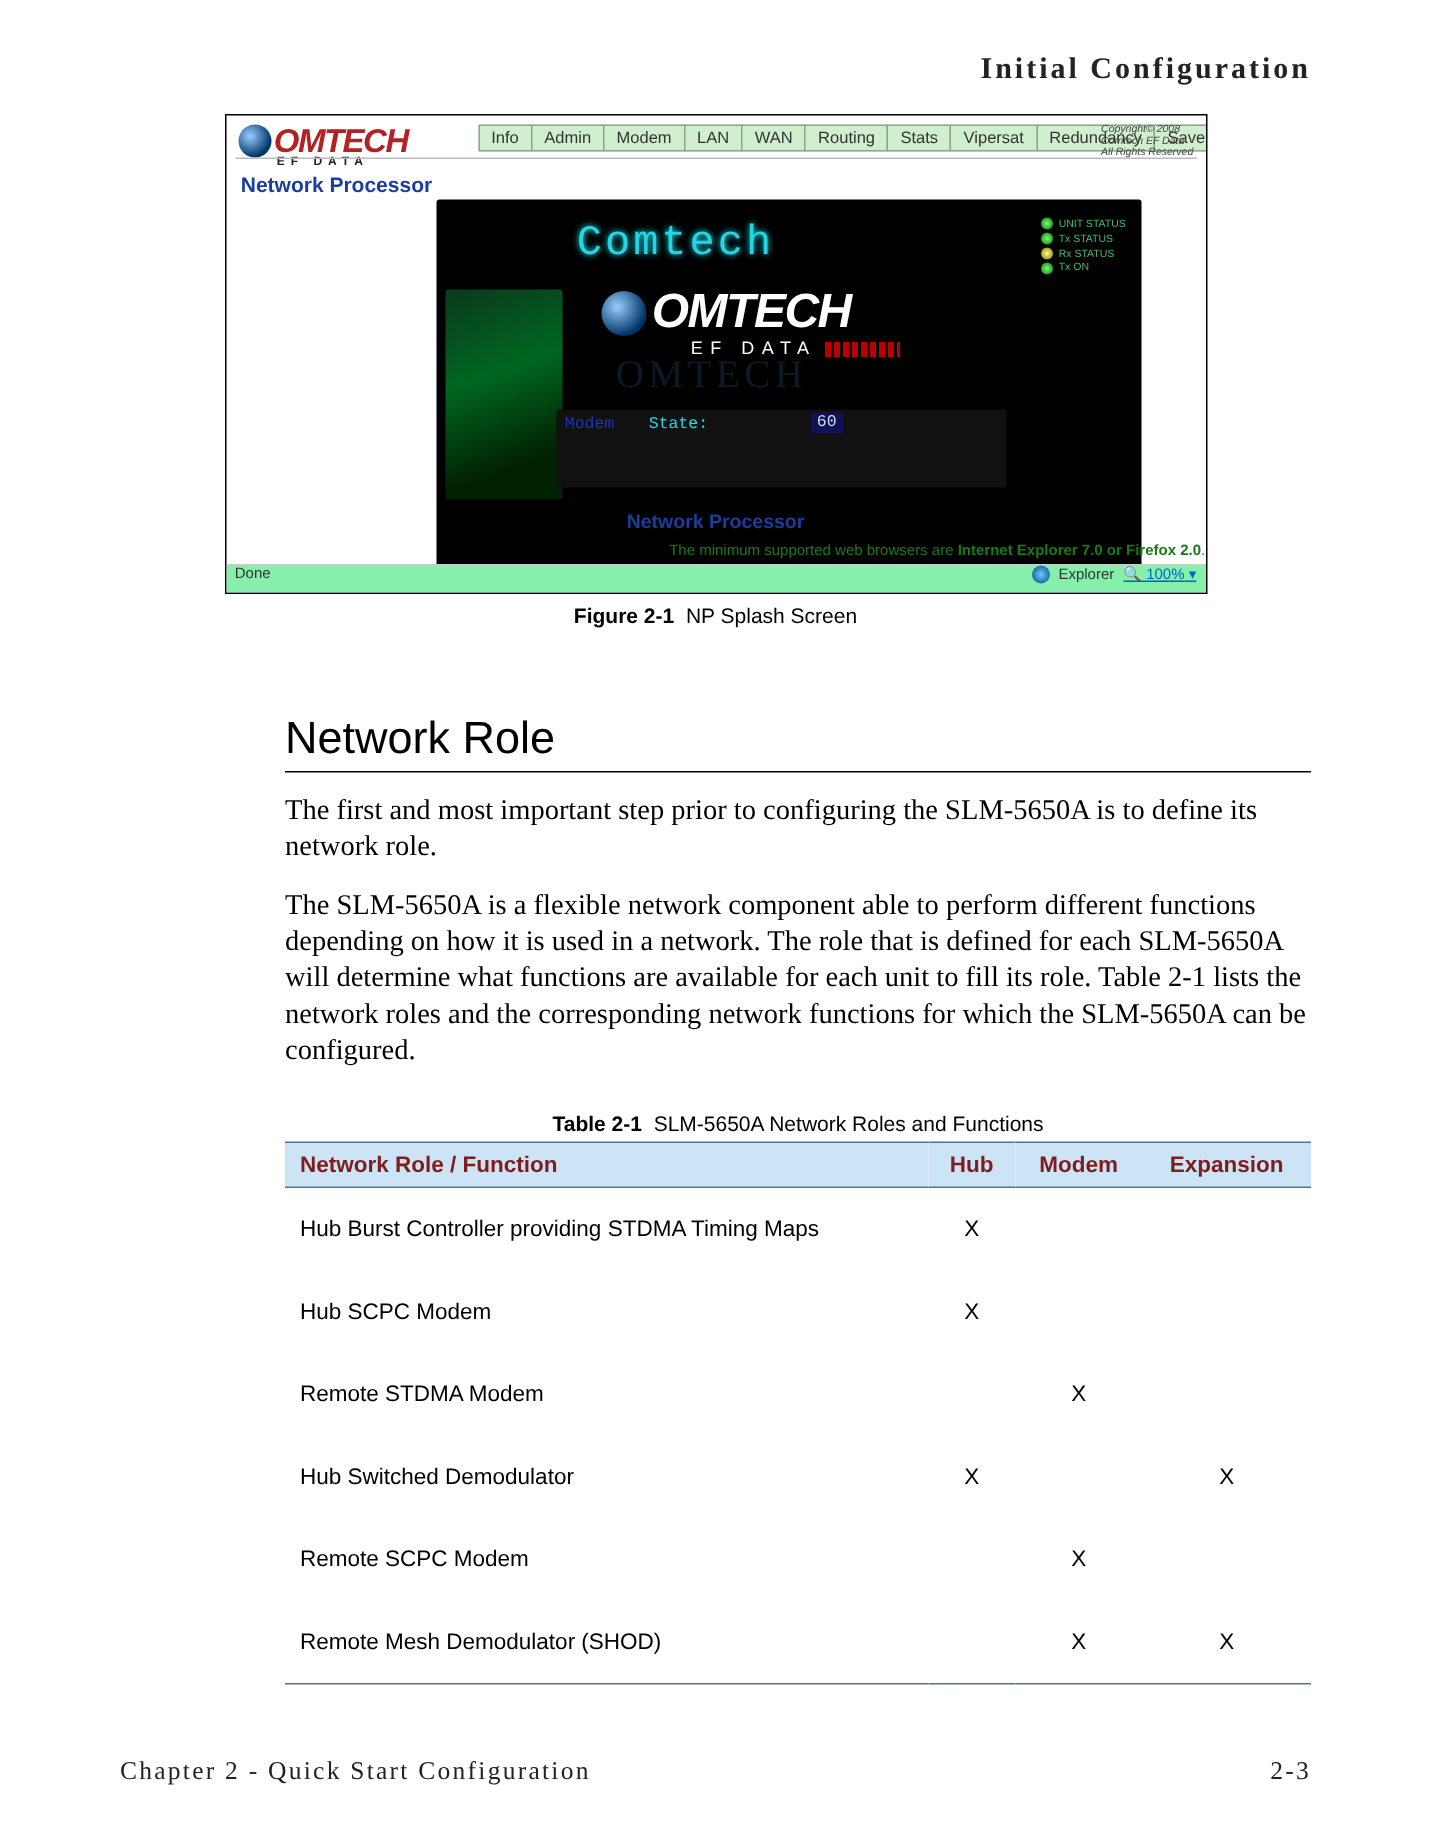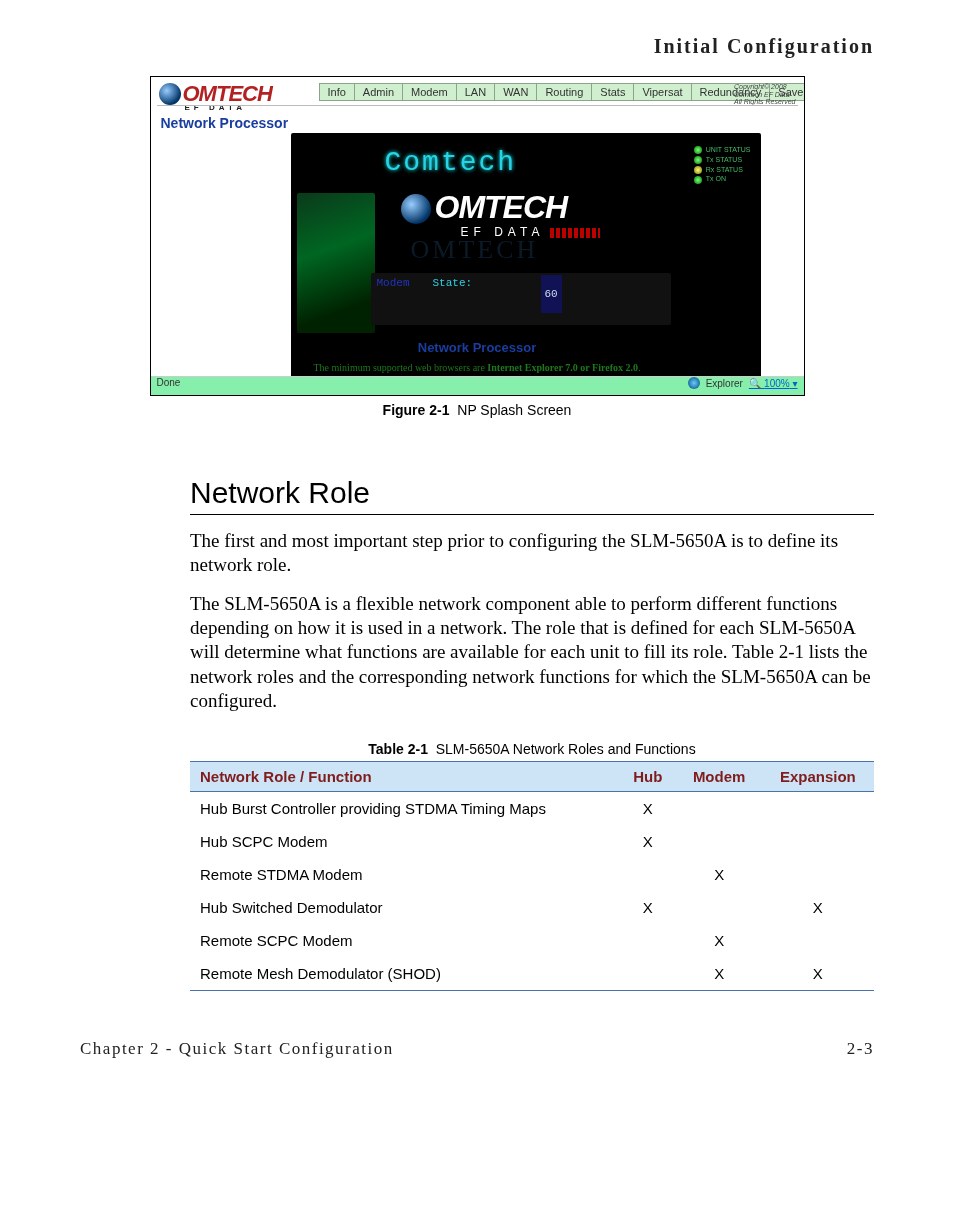--- a/index.html
+++ b/index.html
@@ -192,21 +192,21 @@
     position:absolute;
     left:62px; top:4px;
     font-family:"Courier New",monospace;
     color:#2ad2e6; font-size:11px;
   }
   .hero .mini .m-num {
     position:absolute;
     left:170px; top:2px;
     font-family:"Courier New",monospace;
     background:#115; color:#cde;
-    font-size:11px; padding:13px 4px;
+    font-size:11px; padding:1px 4px;
   }
   .hero .board {
     position:absolute;
     left:6px; top:60px;
     width: 78px; height: 140px;
     background: linear-gradient(160deg,#0a3a1a,#062 40%,#020 80%);
     border-radius: 2px;
   }
   .hero .leds {
     position:absolute;
@@ -229,22 +229,22 @@
     text-align:center;
     font-family: Arial, sans-serif;
     font-weight: bold;
     color: #1a3ea0;
     font-size: 13px;
   }
   .browser-note {
     position:absolute;
     bottom: 22px;
     left:0; right:0;
-    text-align:center;
-    font-family: Liberation Serif, serif;
+    text-align:right;
+    font-family: Liberation Sans, sans-serif;
     font-size: 10px;
     color: #1a7a1a;
   }
   .browser-note .bold { font-weight: bold; }
   .status-bar {
     position:absolute;
     bottom:0; left:0; right:0;
     height:18px;
     background:#86efac;
     border-top:1px solid #ccc;
@@ -307,21 +307,21 @@
     background: #cde3f6;
     color: #7f1d1d;
     font-weight: bold;
     text-align: left;
     padding: 6px 10px;
     border-top: 1.5px solid #4a74a8;
     border-bottom: 1.5px solid #4a74a8;
   }
   table.roles thead th.center { text-align: center; }
   table.roles tbody td {
-    padding: 8px 10px;
+    padding: 19px 10px;
     color: #000;
   }
   table.roles tbody td.center { text-align: center; }
   table.roles tbody tr:last-child td { border-bottom: 1.5px solid #4a74a8; }
 
   .footer {
     display:flex;
     justify-content: space-between;
     font-family: Georgia, "Times New Roman", serif;
     font-size: 17px;

